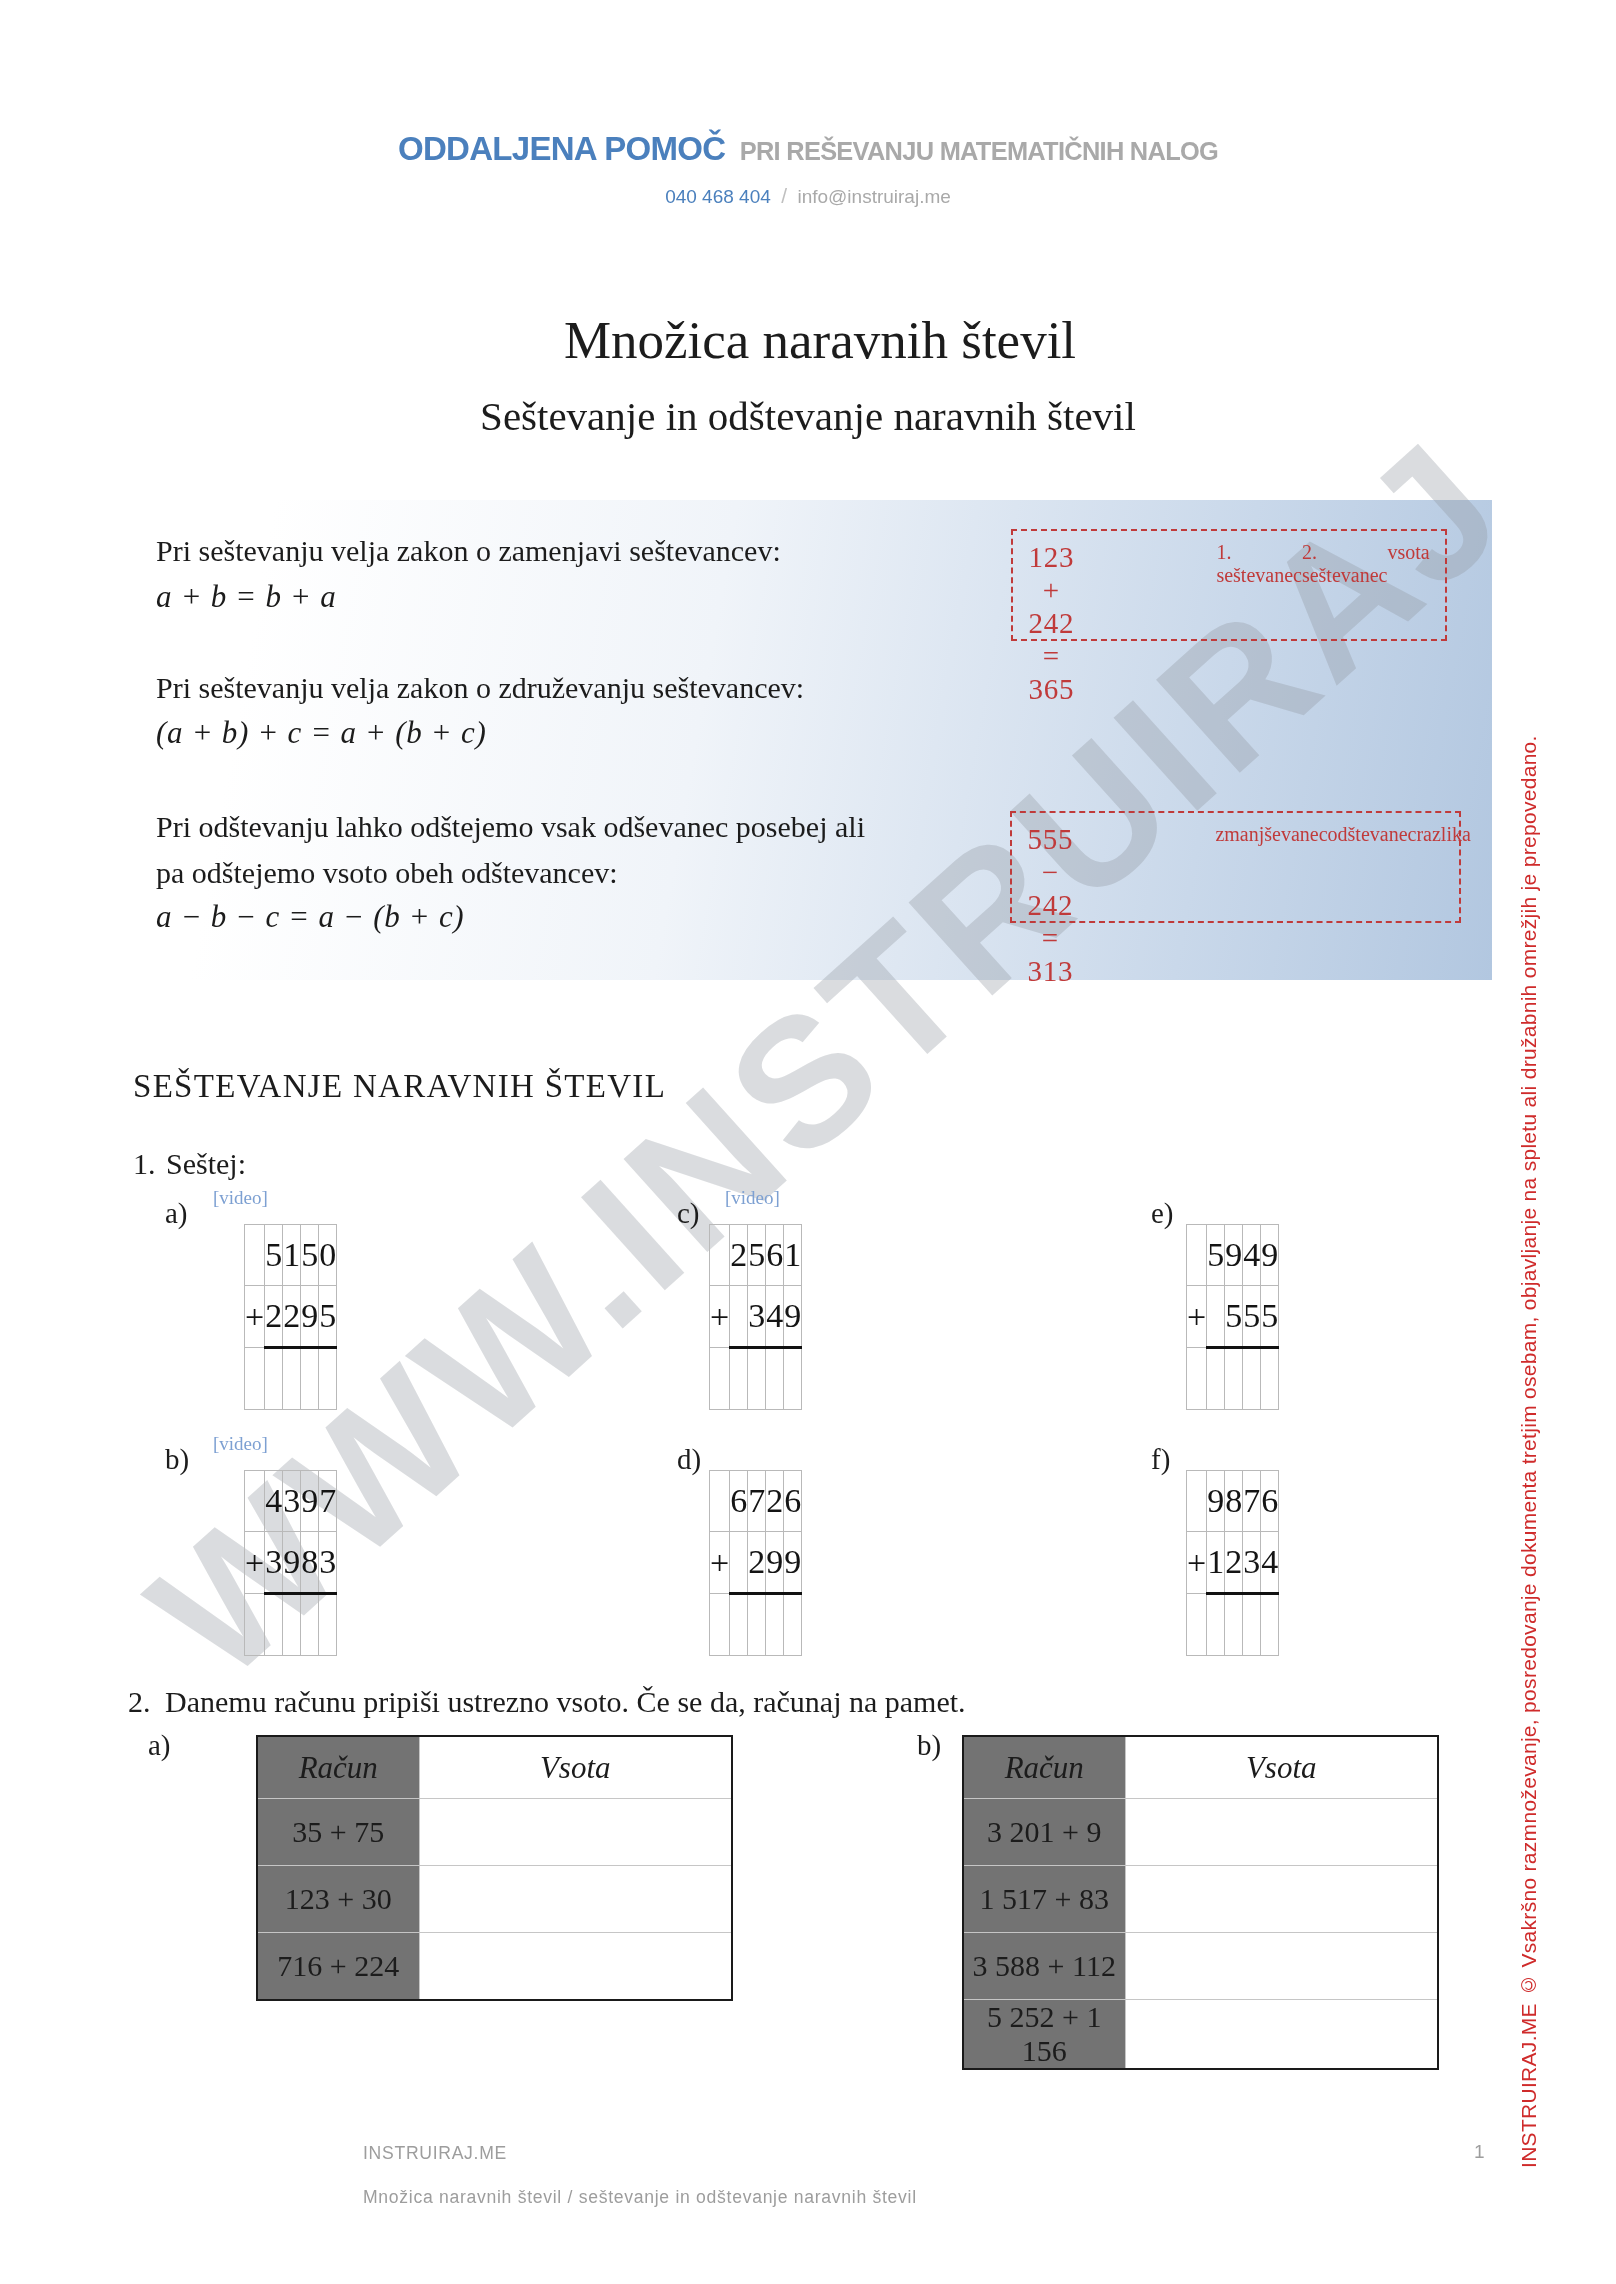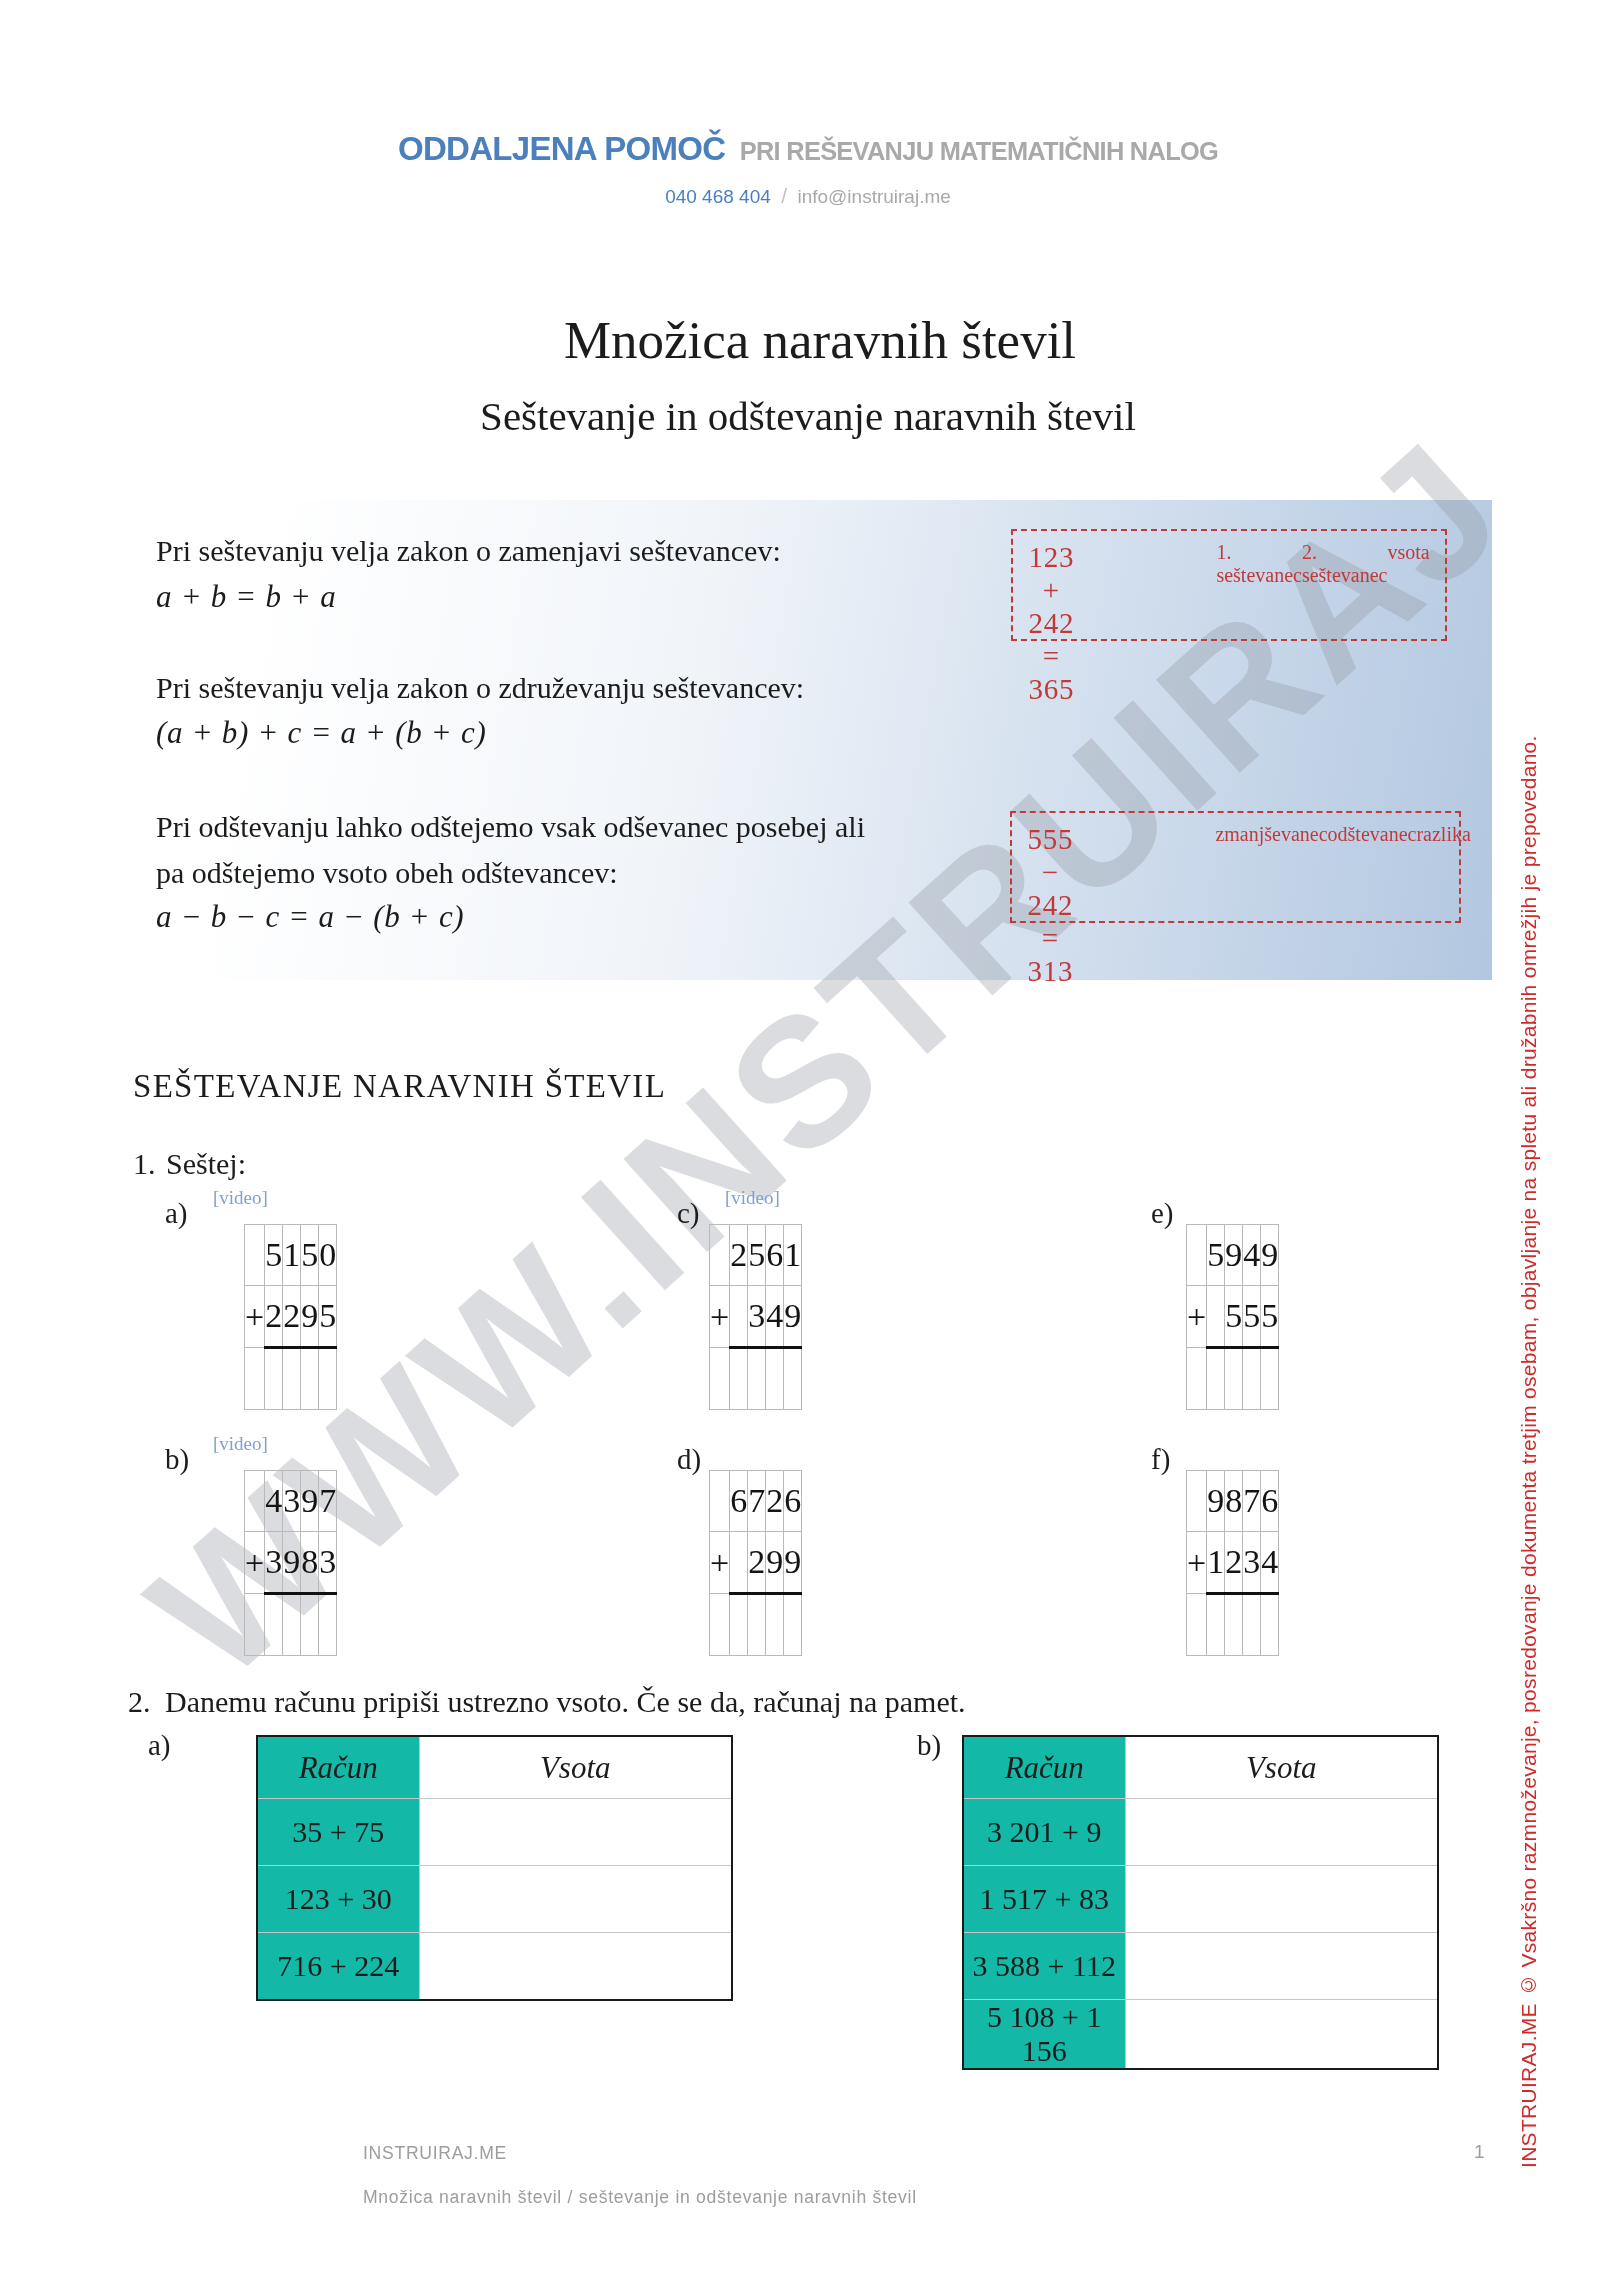--- a/index.html
+++ b/index.html
@@ -45,21 +45,21 @@
   .p-video{position:absolute;left:48px;top:-10.4px;font-size:19px;color:#7da0d2;text-decoration:none;}
   .add-grid{position:absolute;top:27px;border-collapse:collapse;background:transparent;}
   .add-grid td{width:59px;height:60px;padding:0;border:1.3px solid #b9b9b9;
     text-align:center;font-size:34px;font-family:"Liberation Serif",serif;color:#141414;}
   .add-grid tr:nth-child(2) td.sum{border-bottom:3.9px solid #111111;}
 
   .sum-table{position:absolute;border-collapse:collapse;border:2px solid #1a1a1a;z-index:2;background:transparent;}
   .sum-table th,.sum-table td{border:1.3px solid #c6c6c6;padding:0;text-align:center;font-size:30px;}
   .sum-table th{height:61px;font-style:italic;font-weight:normal;font-size:31px;}
   .sum-table td{height:66px;}
-  .cell-blue{background:#14b8a6;}
+  .cell-blue{background:#737373;}
 
   .watermark{left:111px;top:1563px;transform:rotate(-42deg);transform-origin:0 0;
     font-family:"Liberation Sans",sans-serif;font-weight:bold;font-size:182px;letter-spacing:6.5px;
     color:#8f959d;opacity:0.32;white-space:nowrap;z-index:1;}
 
   .side-note{left:1517px;top:749px;height:1419px;writing-mode:vertical-rl;transform:rotate(180deg);
     font-family:"Liberation Sans",sans-serif;font-size:21px;letter-spacing:0.3px;color:#cf2b2b;
     white-space:nowrap;z-index:2;}
 
   .footer{left:363px;top:2143px;display:flex;gap:23.4px;align-items:baseline;z-index:2;
@@ -350,21 +350,21 @@
       </tr>
   <tr>
         <td class="cell-blue">1 517 + 83</td>
         <td></td>
       </tr>
   <tr>
         <td class="cell-blue">3 588 + 112</td>
         <td></td>
       </tr>
   <tr>
-        <td class="cell-blue">5 108 + 1 156</td>
+        <td class="cell-blue">5 252 + 1 156</td>
         <td></td>
       </tr>
 </tbody>
   </table>
 
 <div class="abs side-note">INSTRUIRAJ.ME © Vsakršno razmnoževanje, posredovanje dokumenta tretjim osebam, objavljanje na spletu ali družabnih omrežjih je prepovedano.</div>
 
 <div class="abs footer">
   <span>INSTRUIRAJ.ME</span>
   <span>Množica naravnih števil / seštevanje in odštevanje naravnih števil</span>

